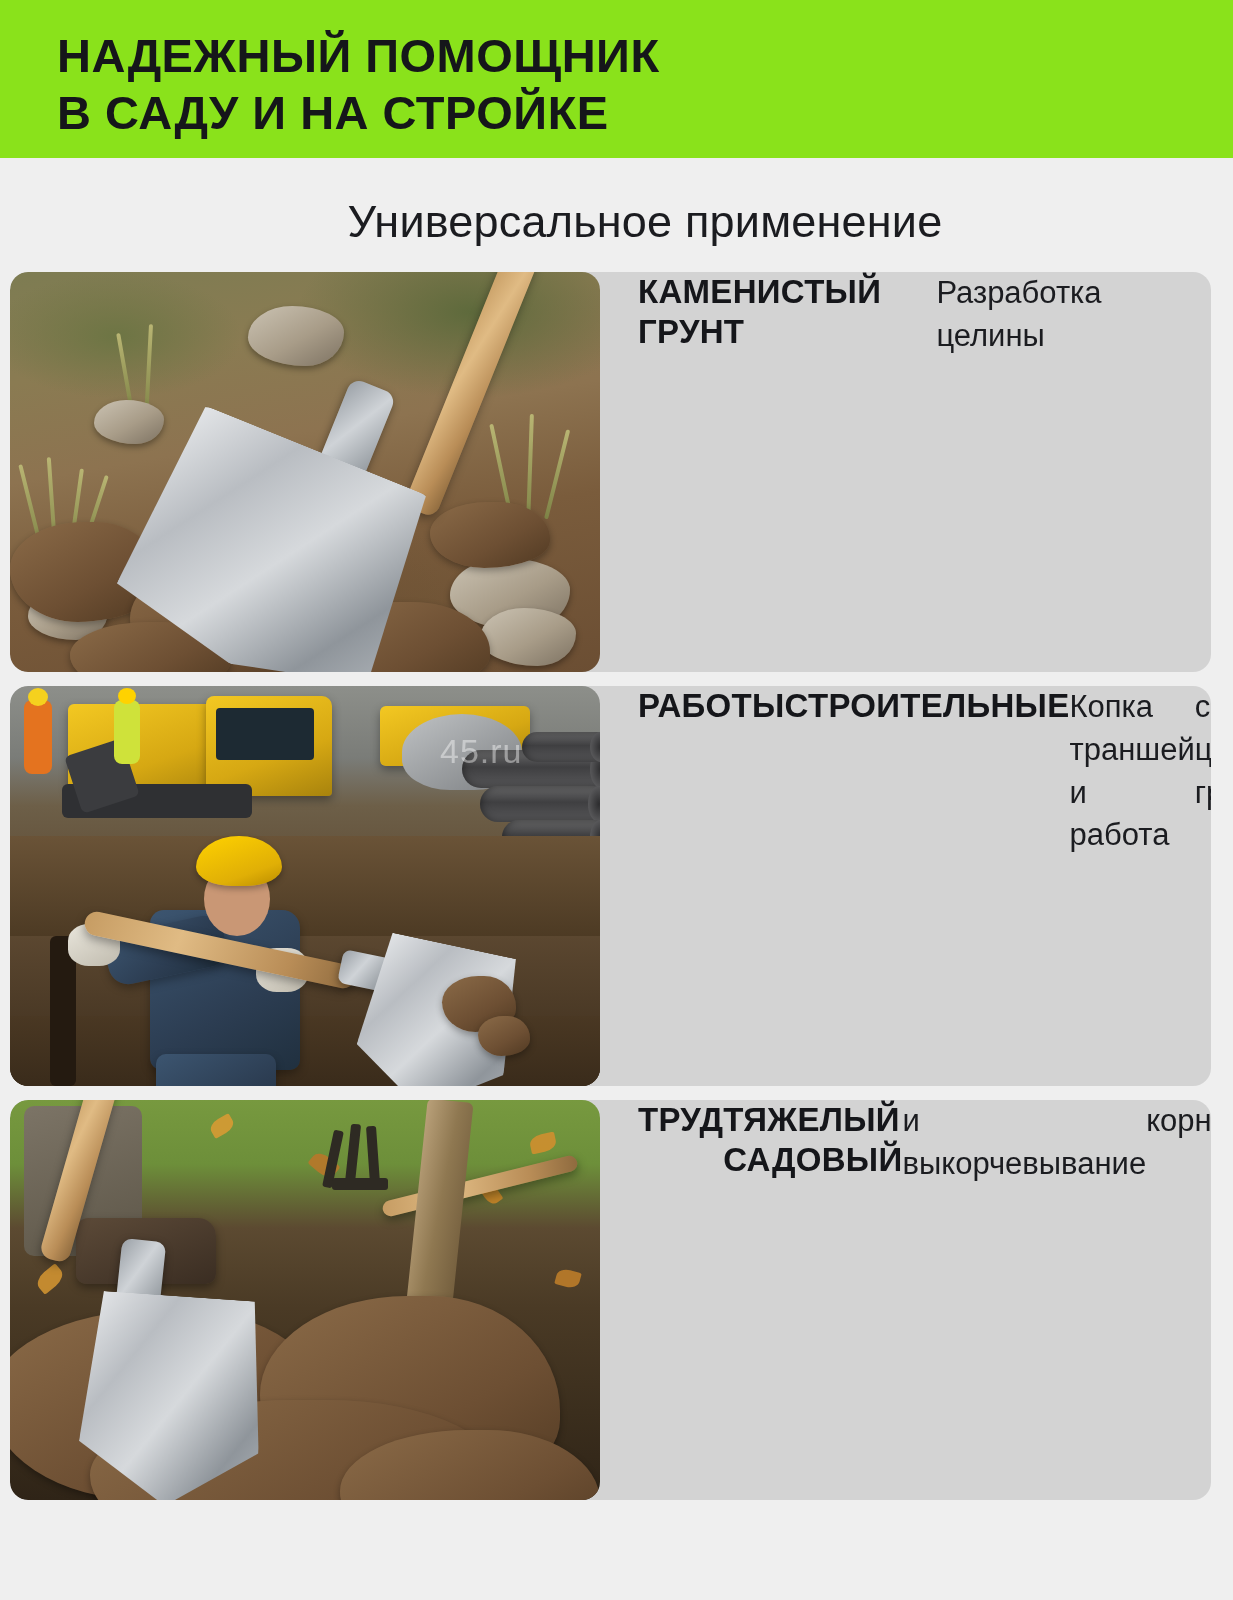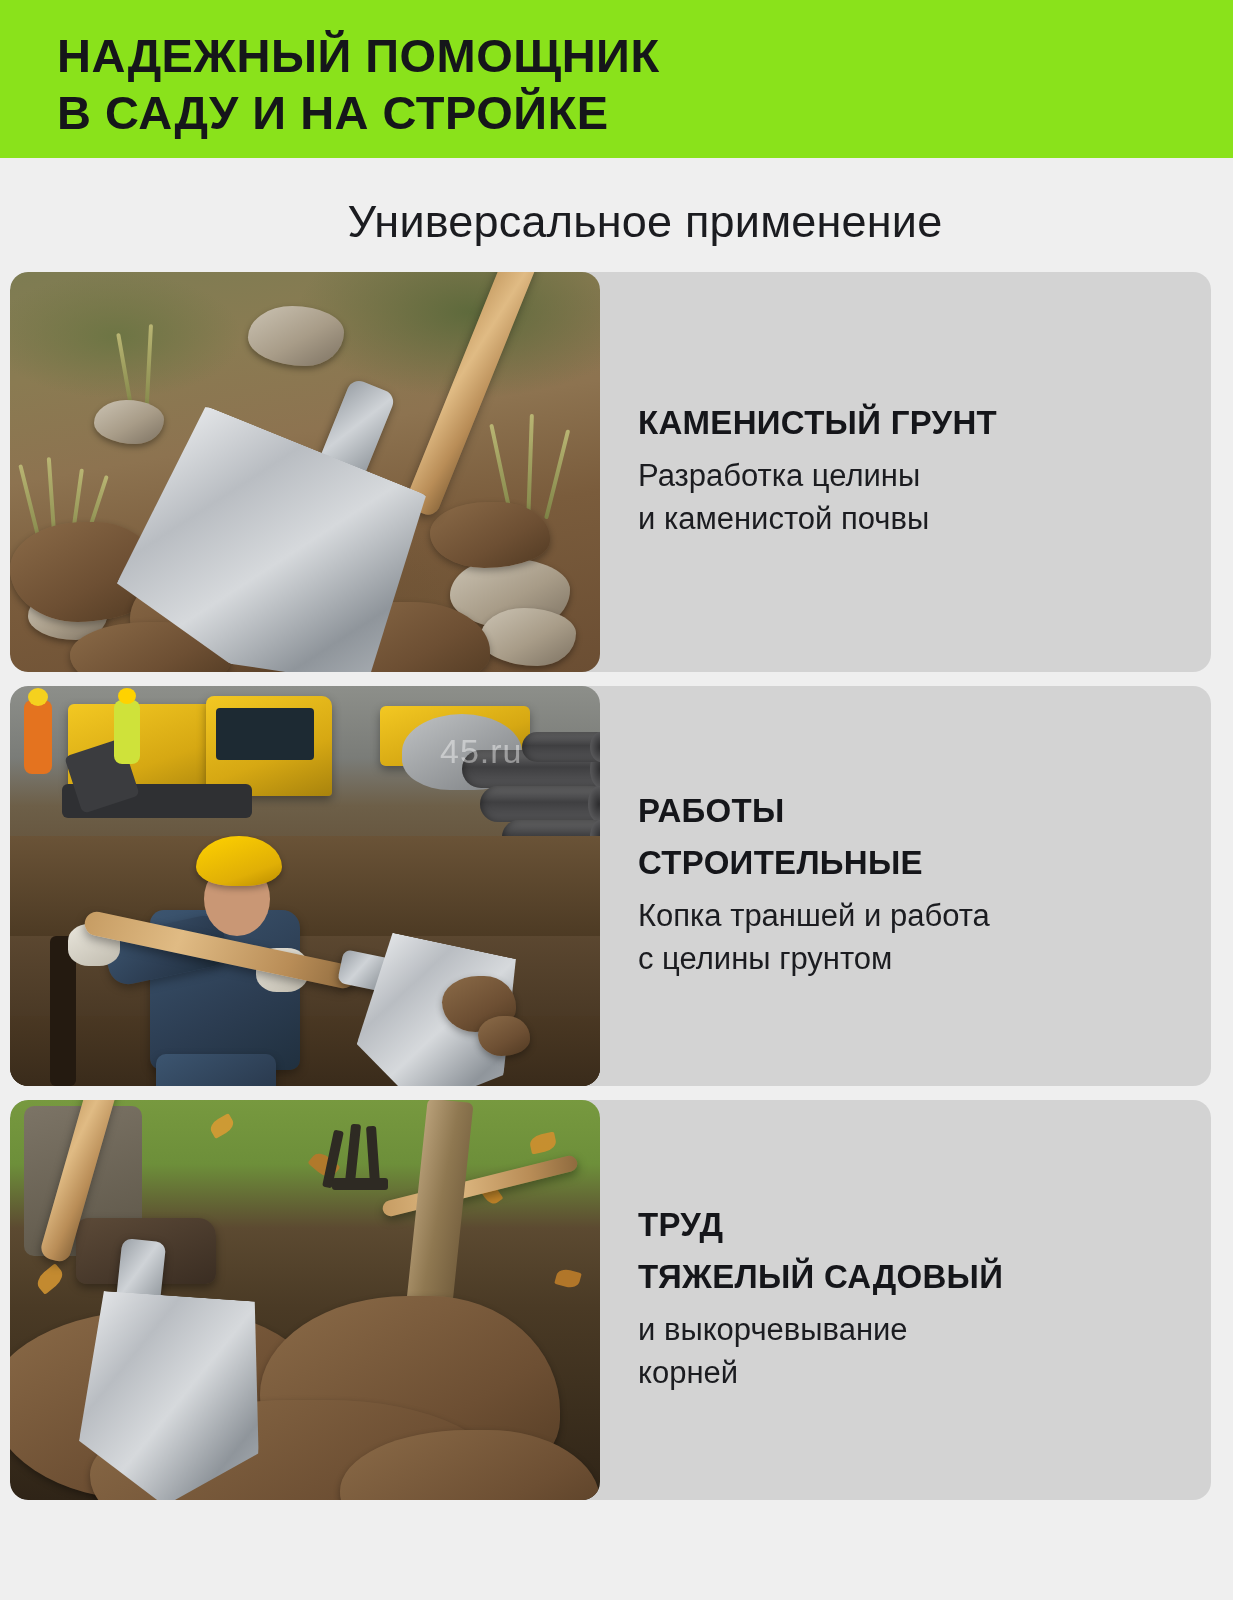--- a/index.html
+++ b/index.html
@@ -71,21 +71,21 @@
     flex: 0 0 590px;
     border-radius: 18px;
     position: relative;
     overflow: hidden;
   }
 
   .card-text {
     flex: 1;
     padding: 0 40px 0 38px;
     display: flex;
-    flex-direction: column;
+    flex-direction: row;
     justify-content: center;
   }
 
   .card-title {
     font-size: 33px;
     font-weight: bold;
     color: #15161a;
     line-height: 1.22;
     letter-spacing: 0.3px;
     text-transform: uppercase;
@@ -289,21 +289,20 @@
       <div class="handle" style="left:392px;top:-40px;width:34px;height:280px;transform:rotate(22deg);transform-origin:bottom center;"></div>
       <div class="socket" style="left:318px;top:110px;width:48px;height:120px;transform:rotate(22deg);border-radius:12px 12px 6px 6px;"></div>
       <div class="blade" style="left:128px;top:170px;width:270px;height:230px;transform:rotate(22deg);
                   border-radius:24px 24px 8px 8px;
                   clip-path:polygon(6% 0%, 94% 0%, 100% 86%, 50% 100%, 0% 86%);"></div>
     </div>
 
     <div class="card-text">
       <div class="card-title">КАМЕНИСТЫЙ ГРУНТ</div>
       <div class="card-desc">Разработка целины</div>
-      <div class="card-desc">и каменистой почвы</div>
     </div>
   </div>
 
   <div class="card">
     <div class="card-photo photo-construction">
 
       <div class="c-excavator" style="left:58px;top:18px;width:170px;height:88px;"></div>
       <div class="c-excavator" style="left:196px;top:10px;width:126px;height:100px;border-radius:8px 10px 4px 4px;"></div>
       <div class="c-dark" style="left:206px;top:22px;width:98px;height:52px;background:#1d2a33;"></div>
       <div class="c-excavator" style="left:370px;top:20px;width:150px;height:60px;"></div>

